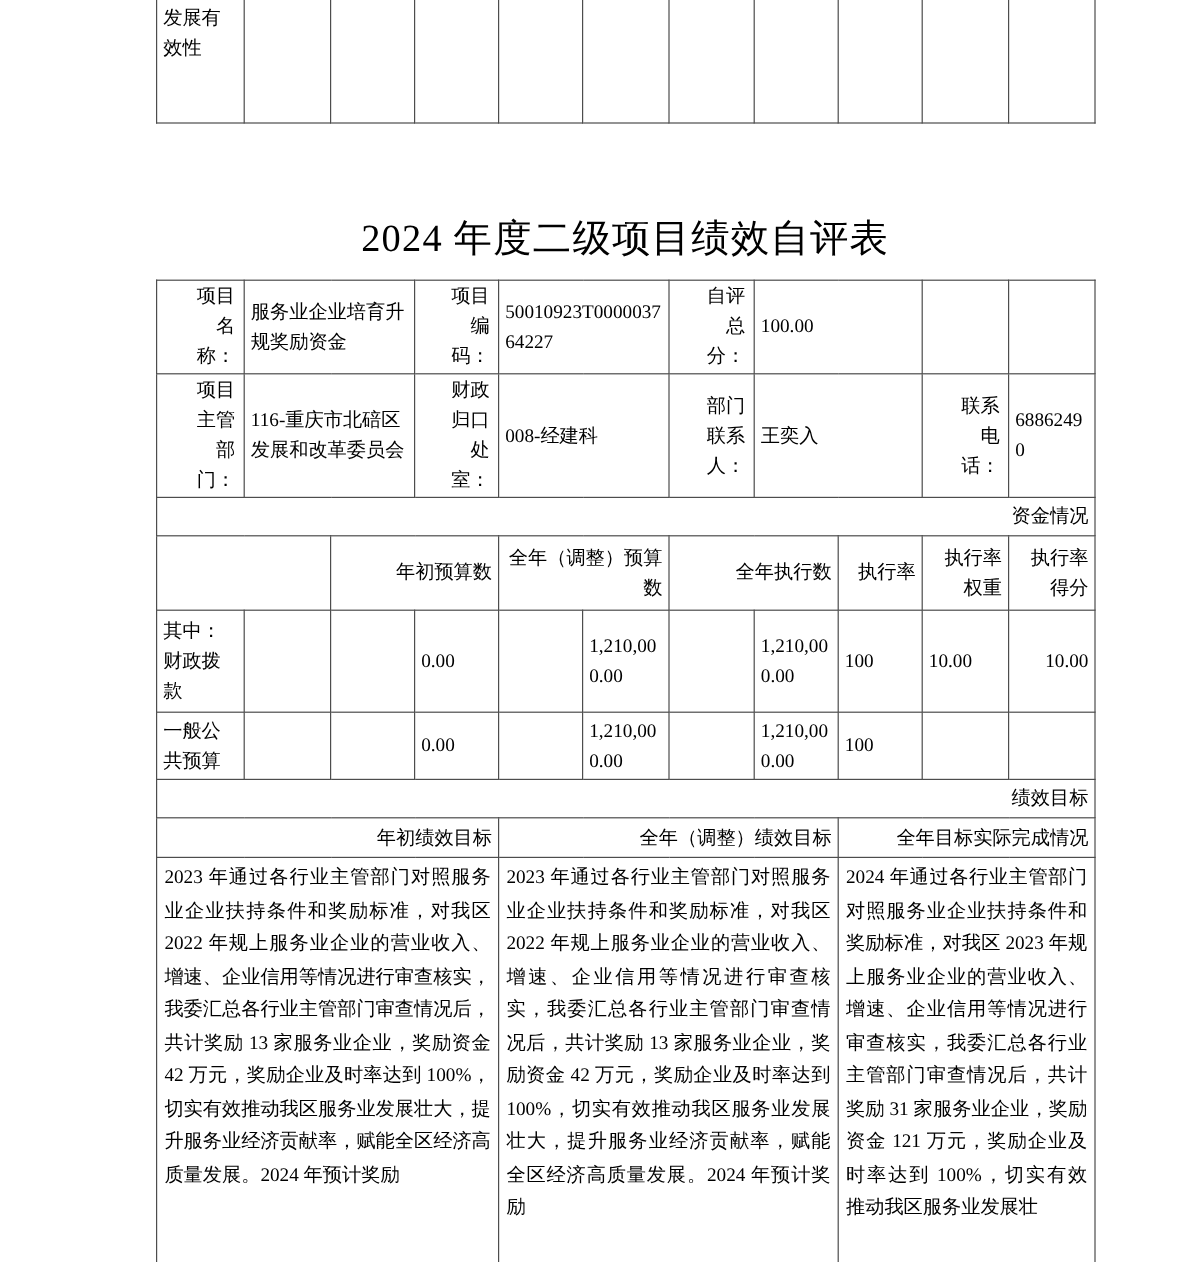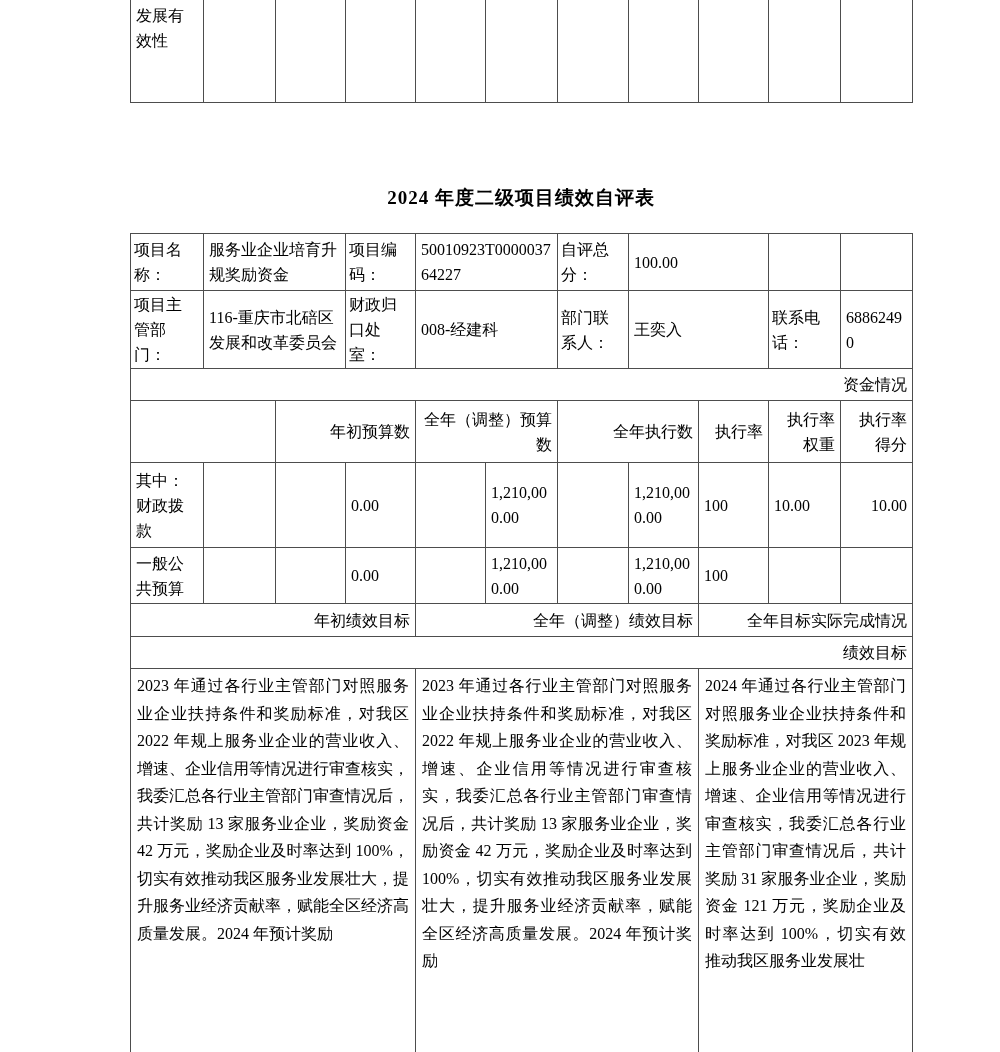--- a/index.html
+++ b/index.html
@@ -18,25 +18,25 @@
     font-size: 16px;
     line-height: 25px;
     padding: 1px 5px;
     vertical-align: middle;
     overflow: hidden;
   }
   .top-table-wrap { position: absolute; left: 130px; top: 0; }
   .top-table td { border-top: none; vertical-align: top; height: 102px; padding-top: 3px; }
   .doc-title {
     position: absolute; left: 130px; top: 179px; width: 782px;
-    text-align: center; font-size: 19px; font-weight: bold;
+    text-align: center; font-size: 32px; font-weight: normal;
     letter-spacing: 1px; line-height: 38px;
   }
   .main-table-wrap { position: absolute; left: 130px; top: 233px; }
-  .lbl { text-align: left; padding-right: 7px; padding-left: 3px; }
+  .lbl { text-align: right; padding-right: 7px; padding-left: 19px; }
   .val { text-align: left; }
   .brk { word-break: break-all; }
   .ctr { text-align: right; }
   .rgt { text-align: right; }
   .para {
     vertical-align: top;
     text-align: justify;
     line-height: 27.5px;
     padding: 3px 6px;
   }
@@ -154,28 +154,28 @@
       <td class="val brk">0.00</td>
       <td></td>
       <td class="val brk">1,210,000.00</td>
       <td></td>
       <td class="val brk">1,210,000.00</td>
       <td class="val brk">100</td>
       <td class="val brk"></td>
       <td class="val brk"></td>
     </tr>
 
+    <tr style="height:32px">
+      <td colspan="11" class="ctr">绩效目标</td>
+    </tr>
+
     <tr style="height:33px">
       <td colspan="4" class="ctr">年初绩效目标</td>
       <td colspan="4" class="ctr">全年（调整）绩效目标</td>
       <td colspan="3" class="ctr">全年目标实际完成情况</td>
-    </tr>
-
-    <tr style="height:32px">
-      <td colspan="11" class="ctr">绩效目标</td>
     </tr>
 
     <tr style="height:400px">
       <td colspan="4" class="para">2023 年通过各行业主管部门对照服务业企业扶持条件和奖励标准，对我区 2022 年规上服务业企业的营业收入、增速、企业信用等情况进行审查核实，我委汇总各行业主管部门审查情况后，共计奖励 13 家服务业企业，奖励资金 42 万元，奖励企业及时率达到 100%，切实有效推动我区服务业发展壮大，提升服务业经济贡献率，赋能全区经济高质量发展。2024 年预计奖励</td>
       <td colspan="4" class="para">2023 年通过各行业主管部门对照服务业企业扶持条件和奖励标准，对我区 2022 年规上服务业企业的营业收入、增速、企业信用等情况进行审查核实，我委汇总各行业主管部门审查情况后，共计奖励 13 家服务业企业，奖励资金 42 万元，奖励企业及时率达到 100%，切实有效推动我区服务业发展壮大，提升服务业经济贡献率，赋能全区经济高质量发展。2024 年预计奖励</td>
       <td colspan="3" class="para">2024 年通过各行业主管部门对照服务业企业扶持条件和奖励标准，对我区 2023 年规上服务业企业的营业收入、增速、企业信用等情况进行审查核实，我委汇总各行业主管部门审查情况后，共计奖励 31 家服务业企业，奖励资金 121 万元，奖励企业及时率达到 100%，切实有效推动我区服务业发展壮</td>
     </tr>
   </tbody>
     </table>
 </div>

